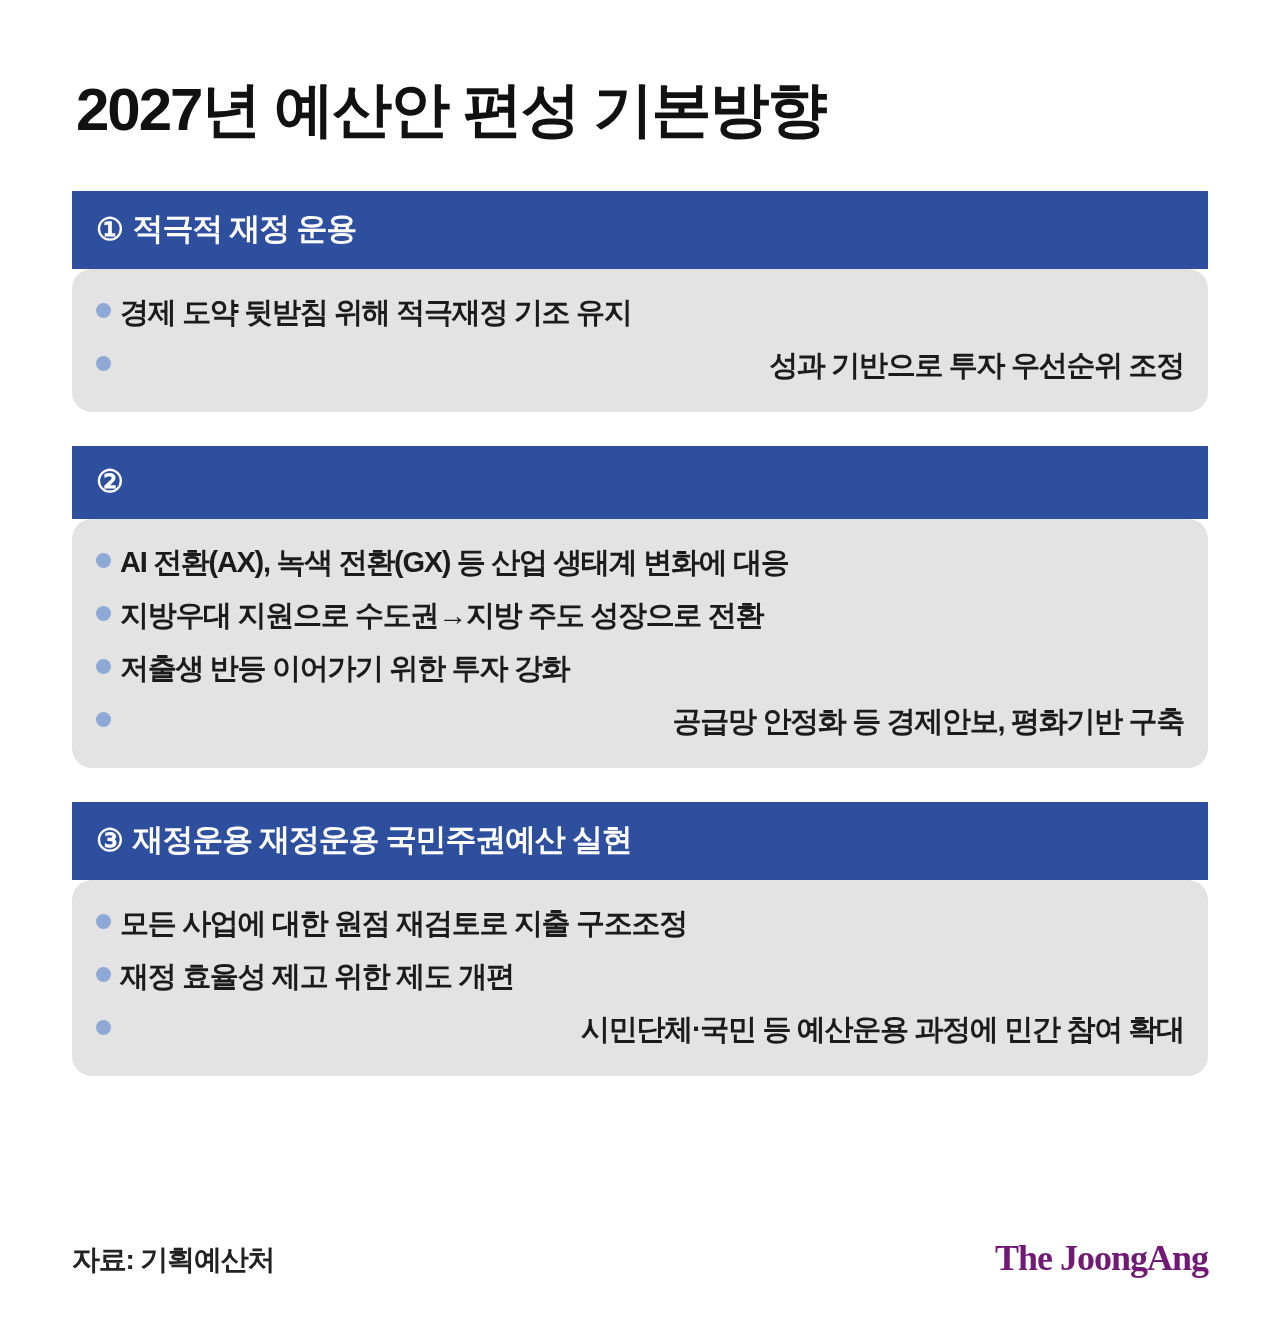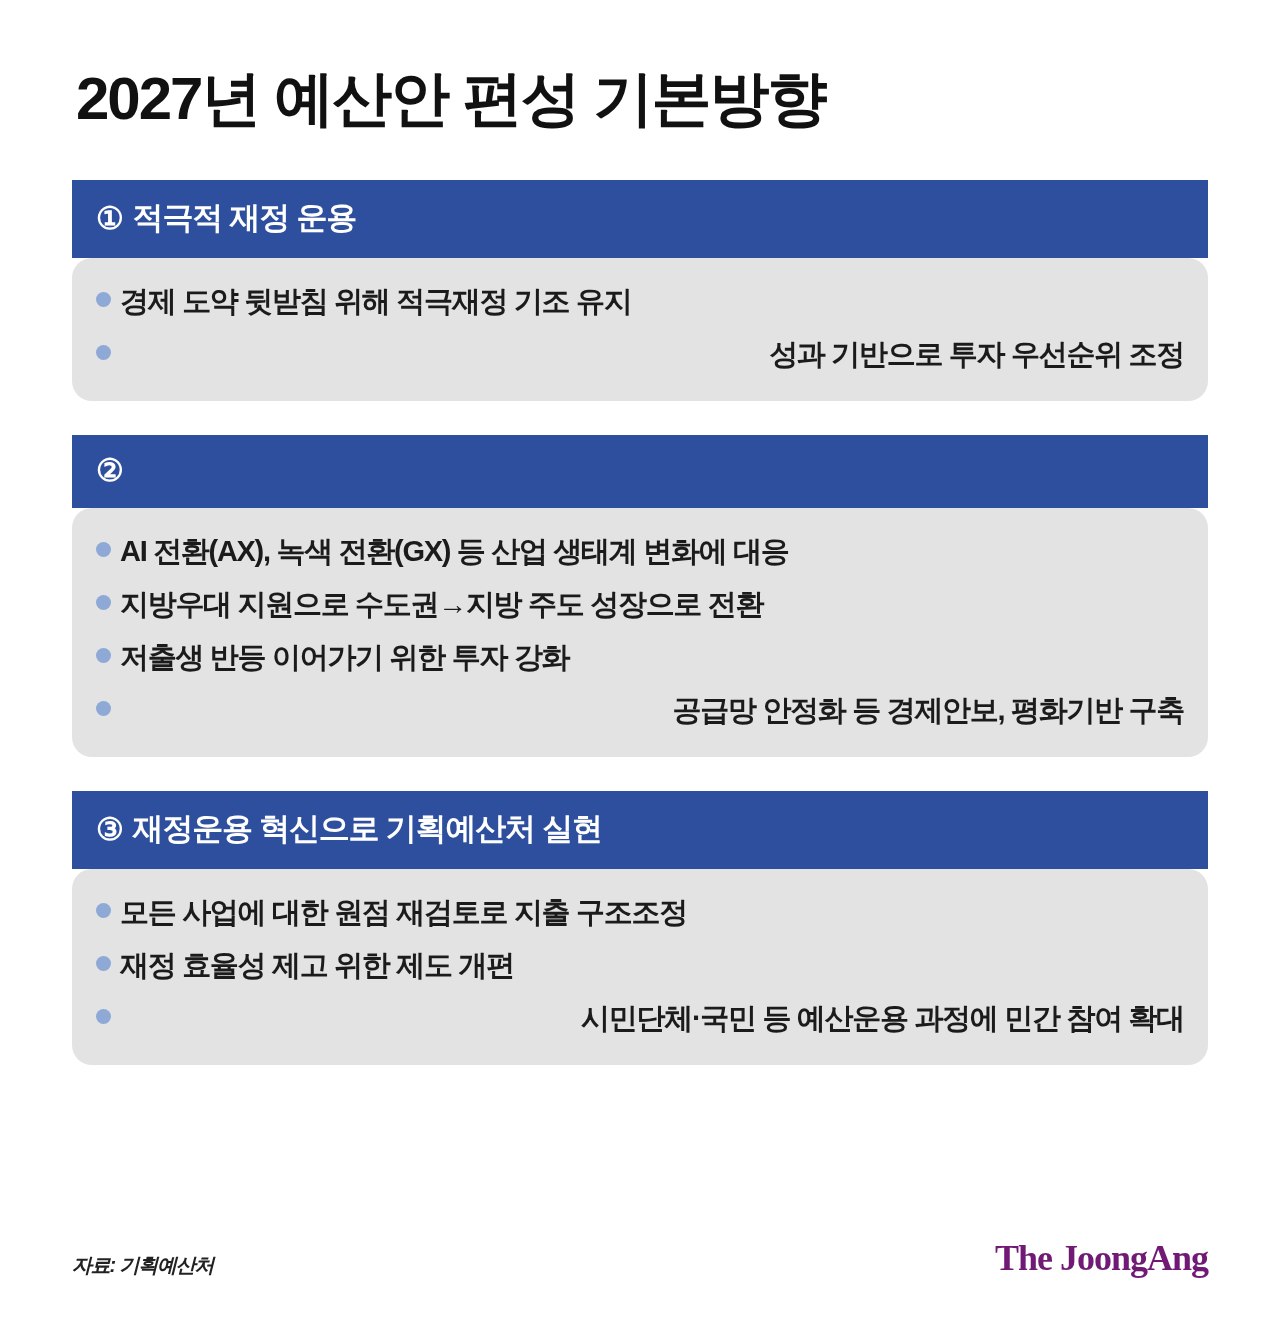--- a/index.html
+++ b/index.html
@@ -12,21 +12,21 @@
     height: 1325px;
     font-family: "Liberation Sans", sans-serif;
     color: #1b1b1b;
     position: relative;
     overflow: hidden;
   }
   .page {
     width: 1280px;
     height: 1325px;
     box-sizing: border-box;
-    padding: 4px 72px;
+    padding: 15px 72px;
     position: relative;
   }
   .title {
     font-size: 60px;
     font-weight: bold;
     letter-spacing: -2px;
     color: #111111;
     padding-top: 62px;
     margin: 0 0 48px 4px;
     line-height: 1.1;
@@ -85,25 +85,24 @@
   .footer {
     position: absolute;
     left: 72px;
     right: 72px;
     bottom: 46px;
     display: flex;
     align-items: flex-end;
     justify-content: space-between;
   }
   .source {
-    font-size: 20px;
+    font-size: 28px;
     font-weight: bold;
     letter-spacing: -1.2px;
     color: #222222;
-    font-style: italic;
   }
   .logo {
     font-family: "Liberation Serif", serif;
     font-size: 36px;
     font-weight: bold;
     letter-spacing: -1px;
     color: #701a75;
   }
 </style>
 </head>
@@ -150,21 +149,21 @@
       <div class="bullet-row">
         <span class="dot"></span>
         <span class="bullet-text">공급망 안정화 등 경제안보, 평화기반 구축</span>
       </div>
     </div>
   </div>
 
   <div class="section">
     <div class="section-header">
       <span class="section-num">③</span>
-      <span>재정운용 혁신으로 기획예산처 실현</span>
+      <span>재정운용 재정운용 국민주권예산 실현</span>
     </div>
     <div class="section-body">
       <div class="bullet-row">
         <span class="dot"></span>
         <span class="bullet-text">모든 사업에 대한 원점 재검토로 지출 구조조정</span>
       </div>
       <div class="bullet-row">
         <span class="dot"></span>
         <span class="bullet-text">재정 효율성 제고 위한 제도 개편</span>
       </div>

